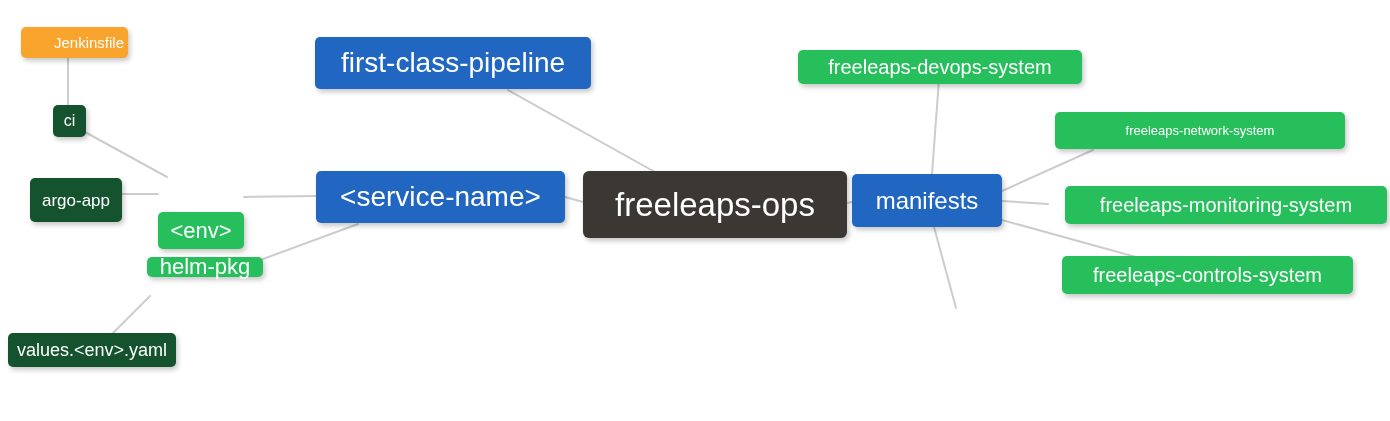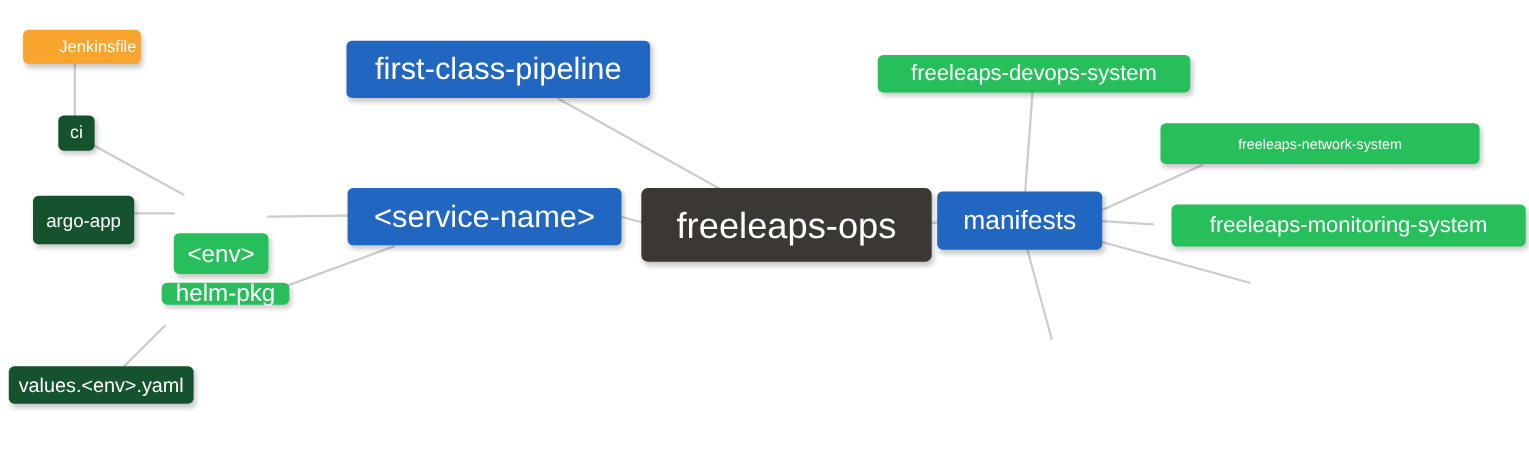--- a/index.html
+++ b/index.html
@@ -89,14 +89,15 @@
   <div class="node c-green  n-env">&lt;env&gt;</div>
   <div class="node c-green  n-helm-pkg">helm-pkg</div>
   <div class="node c-red    n-values-yaml">values.&lt;env&gt;.yaml</div>
   <div class="node c-blue   n-first-class-pipeline">first-class-pipeline</div>
   <div class="node c-dark   n-freeleaps-ops">freeleaps-ops</div>
   <div class="node c-blue   n-service-name">&lt;service-name&gt;</div>
   <div class="node c-blue   n-manifests">manifests</div>
   <div class="node c-green  n-devops-system">freeleaps-devops-system</div>
   <div class="node c-green  n-network-system">freeleaps-network-system</div>
   <div class="node c-green  n-monitoring-system">freeleaps-monitoring-system</div>
+  <div class="node c-green  n-controls-system">freeleaps-controls-system</div>
 
 </div>
 
 </body></html>

